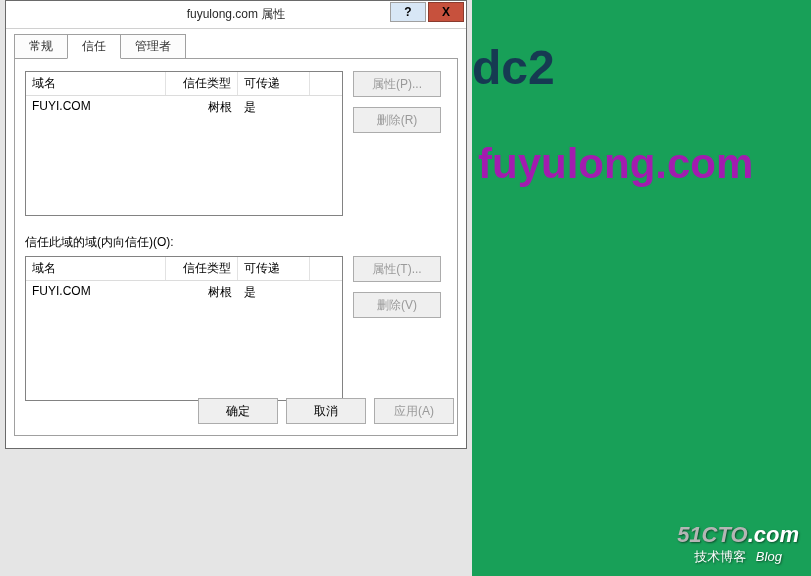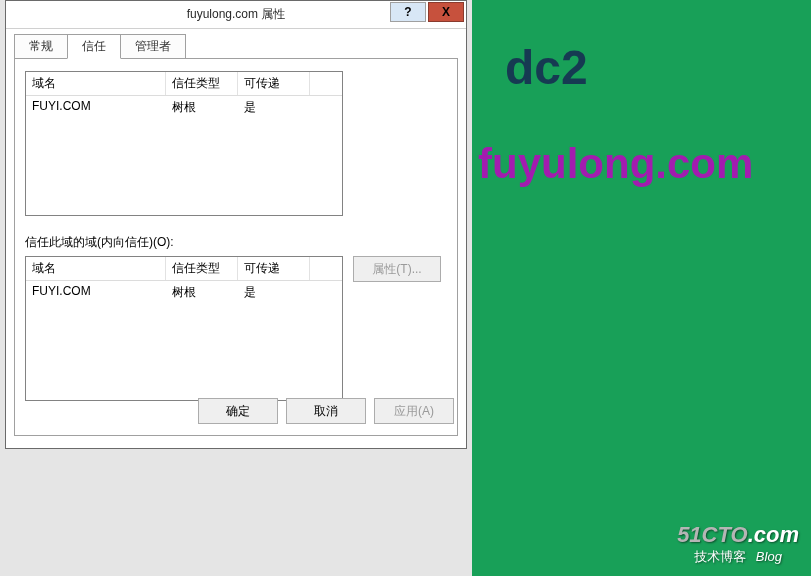--- a/index.html
+++ b/index.html
@@ -13,21 +13,21 @@
     overflow: hidden;
     position: relative;
   }
   .desktop-bg {
     position: absolute;
     left: 472px; top: 0; right: 0; bottom: 0;
     background: #18a058;
   }
   .desktop-text1 {
     position: absolute;
-    left: 505px; top: 40px;
+    left: 472px; top: 40px;
     font-size: 48px;
     font-weight: 600;
     color: #163a52;
     font-family: "Segoe UI", Tahoma, sans-serif;
   }
   .desktop-text2 {
     position: absolute;
     left: 478px; top: 140px;
     font-size: 42px;
     font-weight: 600;
@@ -144,21 +144,21 @@
   }
   .lv-header .lv-col {
     padding: 3px 6px;
     border-right: 1px solid #e2e2e2;
     color: #000;
   }
   .lv-body {}
   .lv-row { display: flex; }
   .lv-row .lv-cell { padding: 3px 6px; color: #000; }
   .c1 { width: 140px; flex: 0 0 140px; }
-  .c2 { width: 72px; flex: 0 0 72px; }
+  .c2 { width: 72px; flex: 0 0 72px; text-align: right; }
   .c3 { width: 72px; flex: 0 0 72px; }
   .side-btns { display: flex; flex-direction: column; gap: 10px; }
   .win-btn {
     width: 88px;
     height: 26px;
     background: #efefef;
     border: 1px solid #acacac;
     display: flex;
     align-items: center;
     justify-content: center;
@@ -234,20 +234,24 @@
             <div class="lv-col c2">信任类型</div>
             <div class="lv-col c3">可传递</div>
           </div>
           <div class="lv-body">
             <div class="lv-row">
               <div class="lv-cell c1">FUYI.COM</div>
               <div class="lv-cell c2">树根</div>
               <div class="lv-cell c3">是</div>
             </div>
           </div>
+        </div>
+        <div class="side-btns">
+          <div class="win-btn disabled">属性(P)...</div>
+          <div class="win-btn disabled">删除(R)</div>
         </div>
       </div>
 
       <div class="section2">
         <div class="section-label">信任此域的域(内向信任)(O):</div>
         <div class="row">
           <div class="listview">
             <div class="lv-header">
               <div class="lv-col c1">域名</div>
               <div class="lv-col c2">信任类型</div>
@@ -256,20 +260,21 @@
             <div class="lv-body">
               <div class="lv-row">
                 <div class="lv-cell c1">FUYI.COM</div>
                 <div class="lv-cell c2">树根</div>
                 <div class="lv-cell c3">是</div>
               </div>
             </div>
           </div>
           <div class="side-btns">
             <div class="win-btn disabled">属性(T)...</div>
+            <div class="win-btn disabled">删除(V)</div>
           </div>
         </div>
 
       </div>
 
     </div>
 
     <div class="bottom-btns">
       <div class="win-btn">确定</div>
       <div class="win-btn">取消</div>

